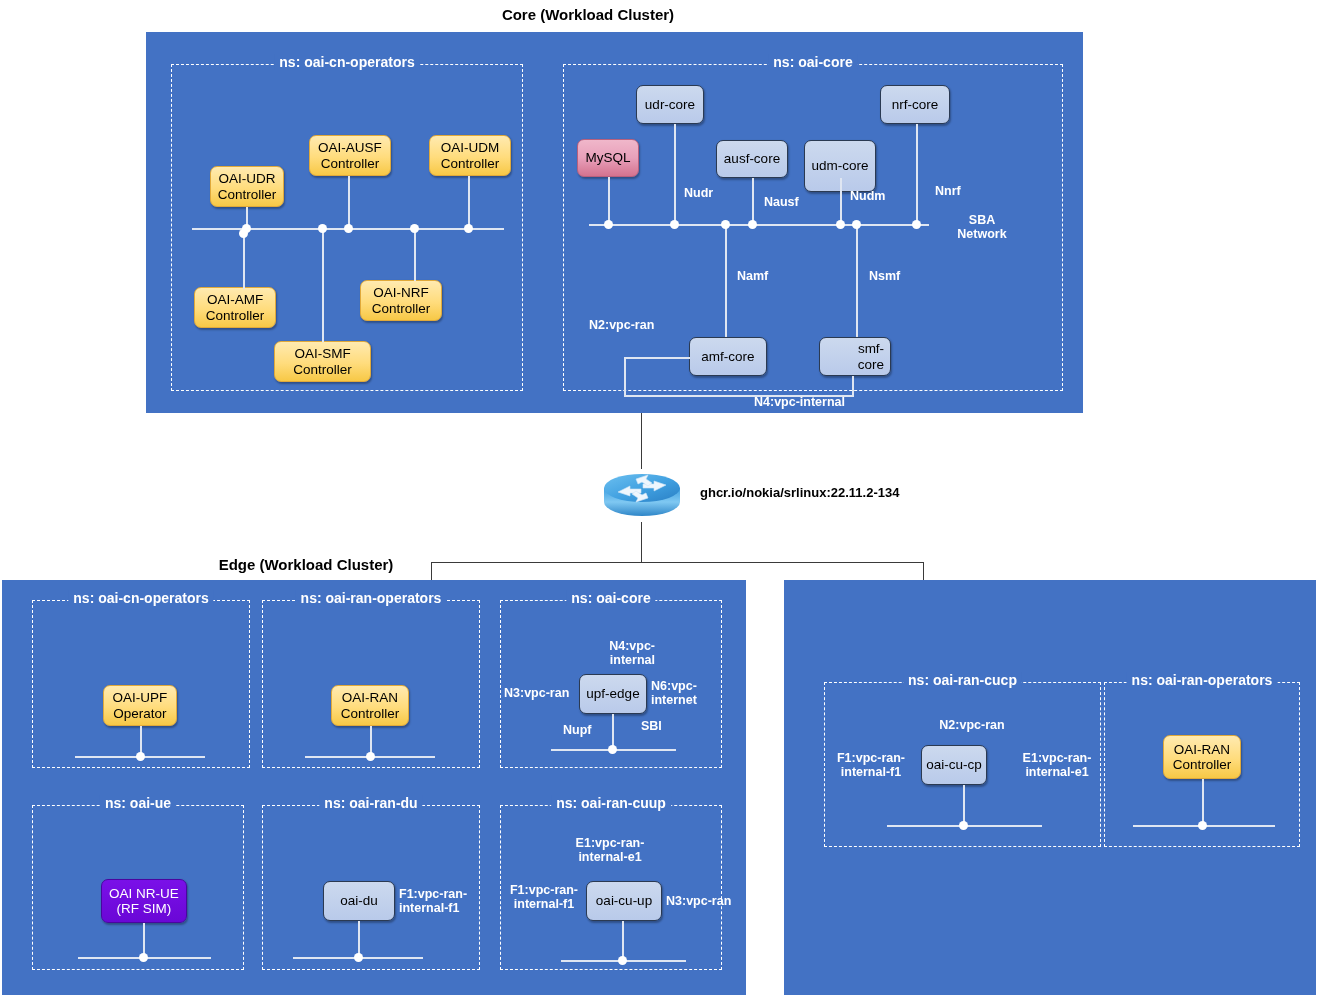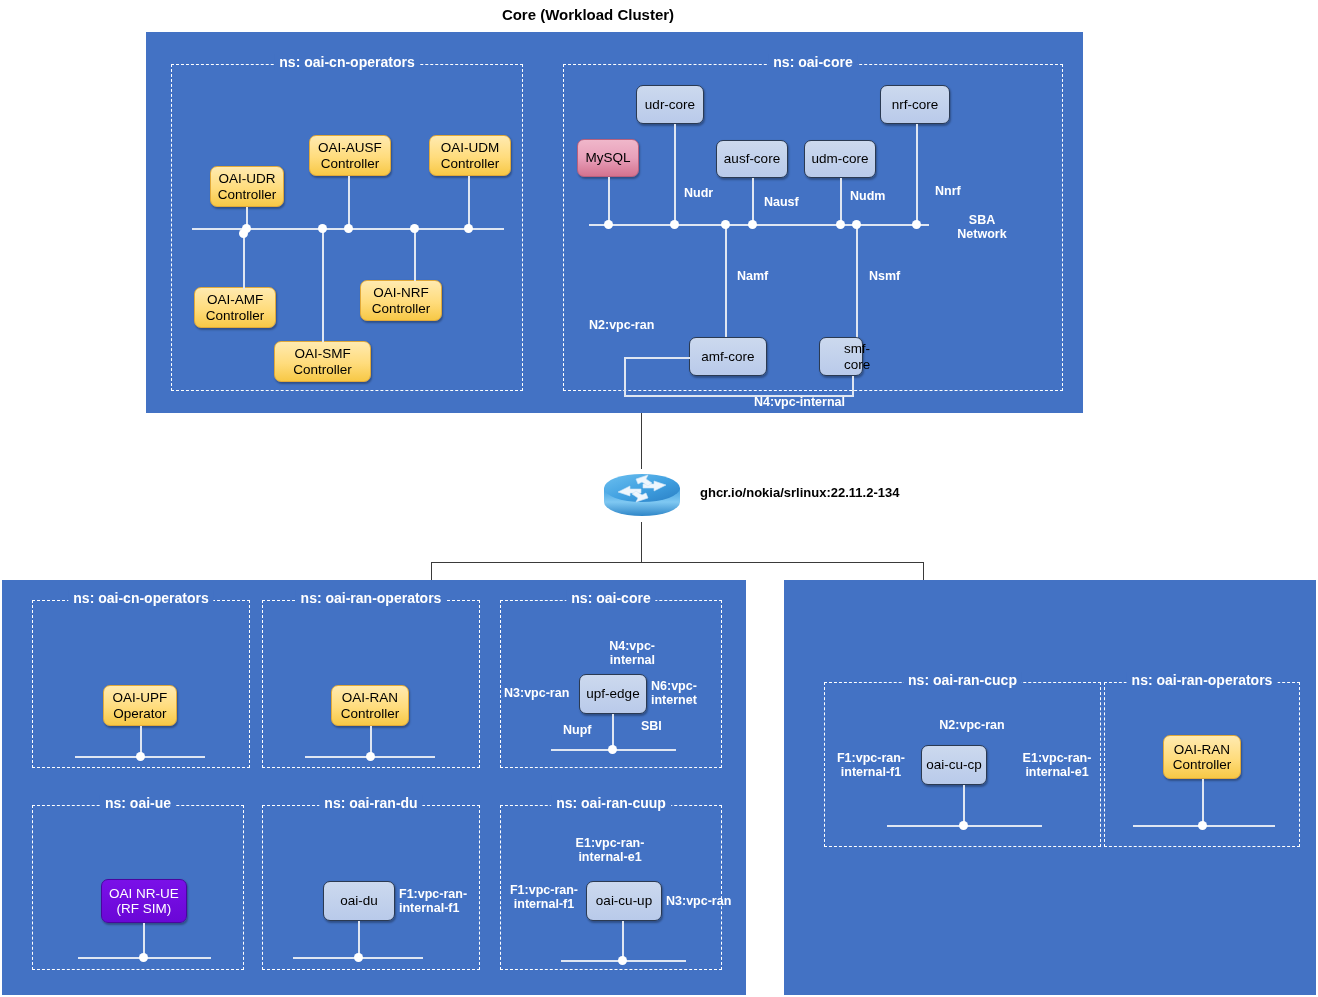--- a/index.html
+++ b/index.html
@@ -222,21 +222,21 @@
 
       <div class="elabel" style="left:120px; top:121px;"><span>Nudr</span></div>
 
       <div class="node blue" style="left:152px; top:75px; width:72px; height:38px;">
         <span>ausf-core</span>
       </div>
       <div class="vline" style="left:188px; top:113px; height:47px;"></div>
       <div class="dot" style="left:184px; top:155px;"></div>
       <div class="elabel" style="left:200px; top:130px;"><span>Nausf</span></div>
 
-      <div class="node blue" style="left:240px; top:75px; width:72px; height:38px;">
+      <div class="node blue" style="left:240px; top:75px; width:72px; height:52px;">
         <span>udm-core</span>
       </div>
       <div class="vline" style="left:276px; top:113px; height:47px;"></div>
       <div class="dot" style="left:272px; top:155px;"></div>
       <div class="elabel" style="left:286px; top:124px;"><span>Nudm</span></div>
 
       <div class="node blue" style="left:316px; top:20px; width:70px; height:39px;">
         <span>nrf-core</span>
       </div>
       <div class="vline" style="left:352px; top:59px; height:101px;"></div>
@@ -248,21 +248,21 @@
       <div class="elabel" style="left:173px; top:204px;"><span>Namf</span></div>
 
       <div class="vline" style="left:292px; top:159px; height:114px;"></div>
       <div class="dot" style="left:288px; top:155px;"></div>
       <div class="elabel" style="left:305px; top:204px;"><span>Nsmf</span></div>
 
       <div class="node blue" style="left:125px; top:272px; width:78px; height:39px;">
         <span>amf-core</span>
       </div>
 
-      <div class="node blue" style="left:255px; top:272px; width:44px; height:39px;padding-left:36px;">
+      <div class="node blue" style="left:255px; top:272px; width:72px; height:39px;padding-left:36px;">
         <span>smf-core</span>
       </div>
 
       <div class="elabel" style="left:25px; top:253px;"><span>N2:vpc-ran</span></div>
       <div class="hline" style="left:60px; top:292px; width:66px;"></div>
       <div class="vline" style="left:60px; top:292px; height:38px;"></div>
 
       <div class="vline" style="left:288px; top:311px; height:20px;"></div>
       <div class="hline" style="left:60px; top:330px; width:230px;"></div>
     </div>
@@ -296,20 +296,21 @@
       </g>
     </svg>
   </div>
   <div class="router-caption" style="left:700px; top:485px;">ghcr.io/nokia/srlinux:22.11.2-134</div>
 
   <div class="kline-v" style="left:641px; top:522px; height:41px;"></div>
   <div class="kline-h" style="left:431px; top:562px; width:493px;"></div>
   <div class="kline-v" style="left:431px; top:562px; height:19px;"></div>
   <div class="kline-v" style="left:923px; top:562px; height:19px;"></div>
 
+  <div class="cluster-title" style="left:138px; top:556px; width:336px;">Edge (Workload Cluster)</div>
 
   <div class="cluster-panel" style="left:2px; top:580px; width:744px; height:415px;">
 
     <div class="ns-box" style="left:30px; top:20px; width:218px; height:168px;">
       <div class="ns-label">ns: oai-cn-operators</div>
       <div class="node yellow" style="left:70px; top:84px; width:74px; height:41px;">
         <span>
           <span>OAI-UPF</span><br>
           <span>Operator</span>
         </span>

